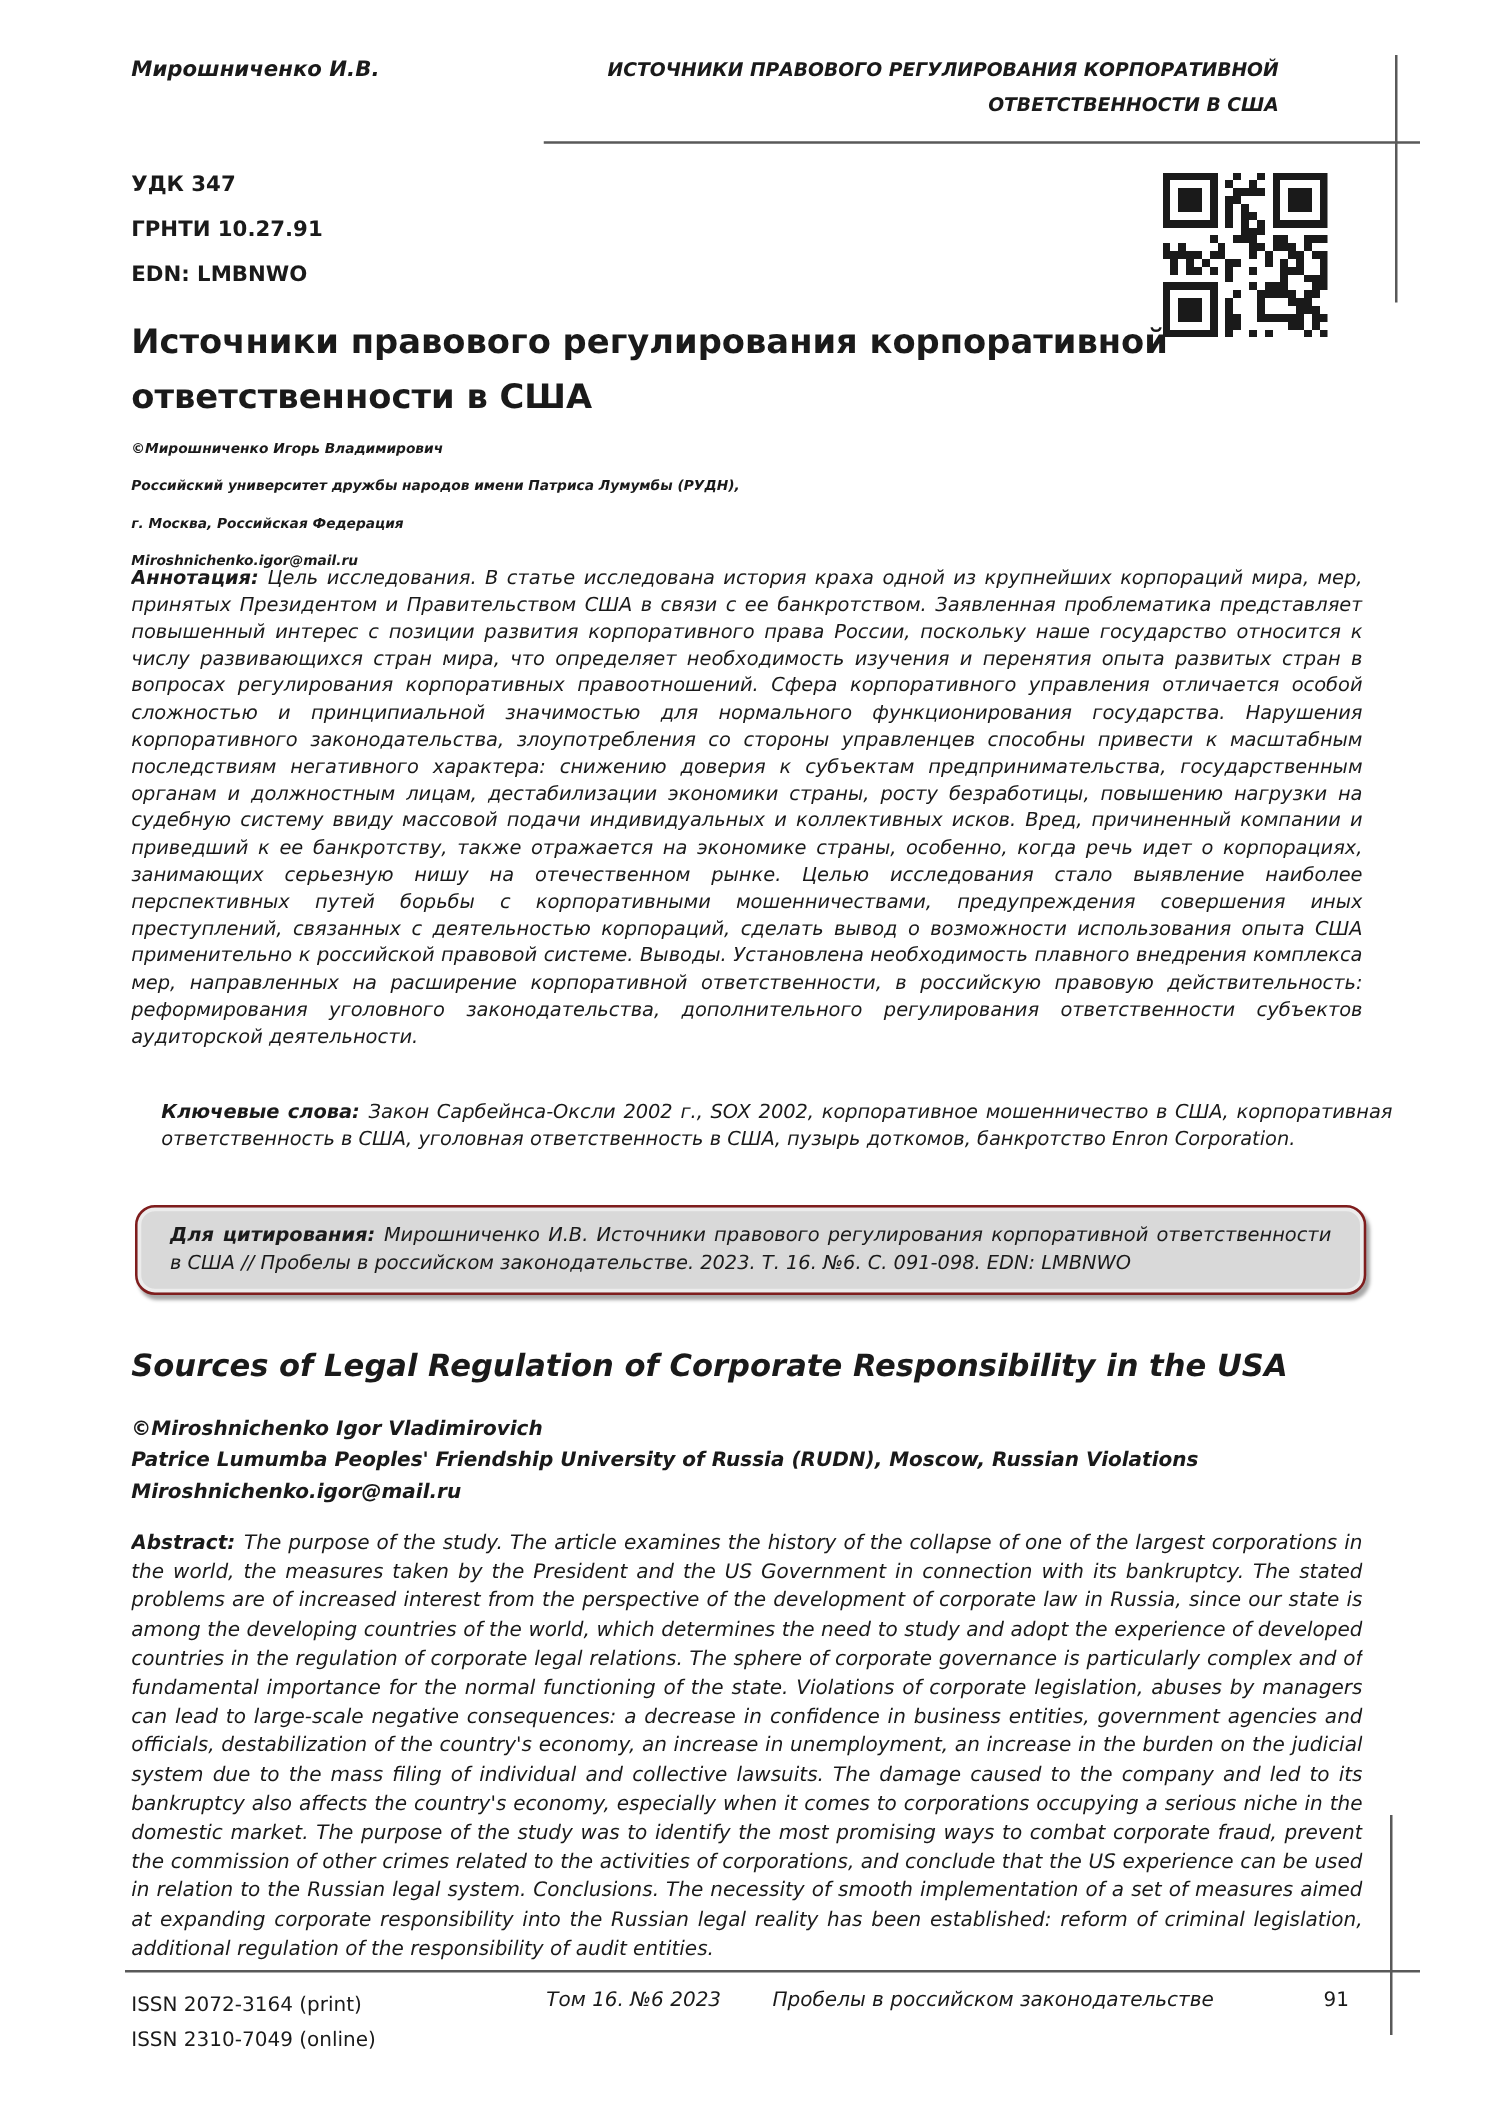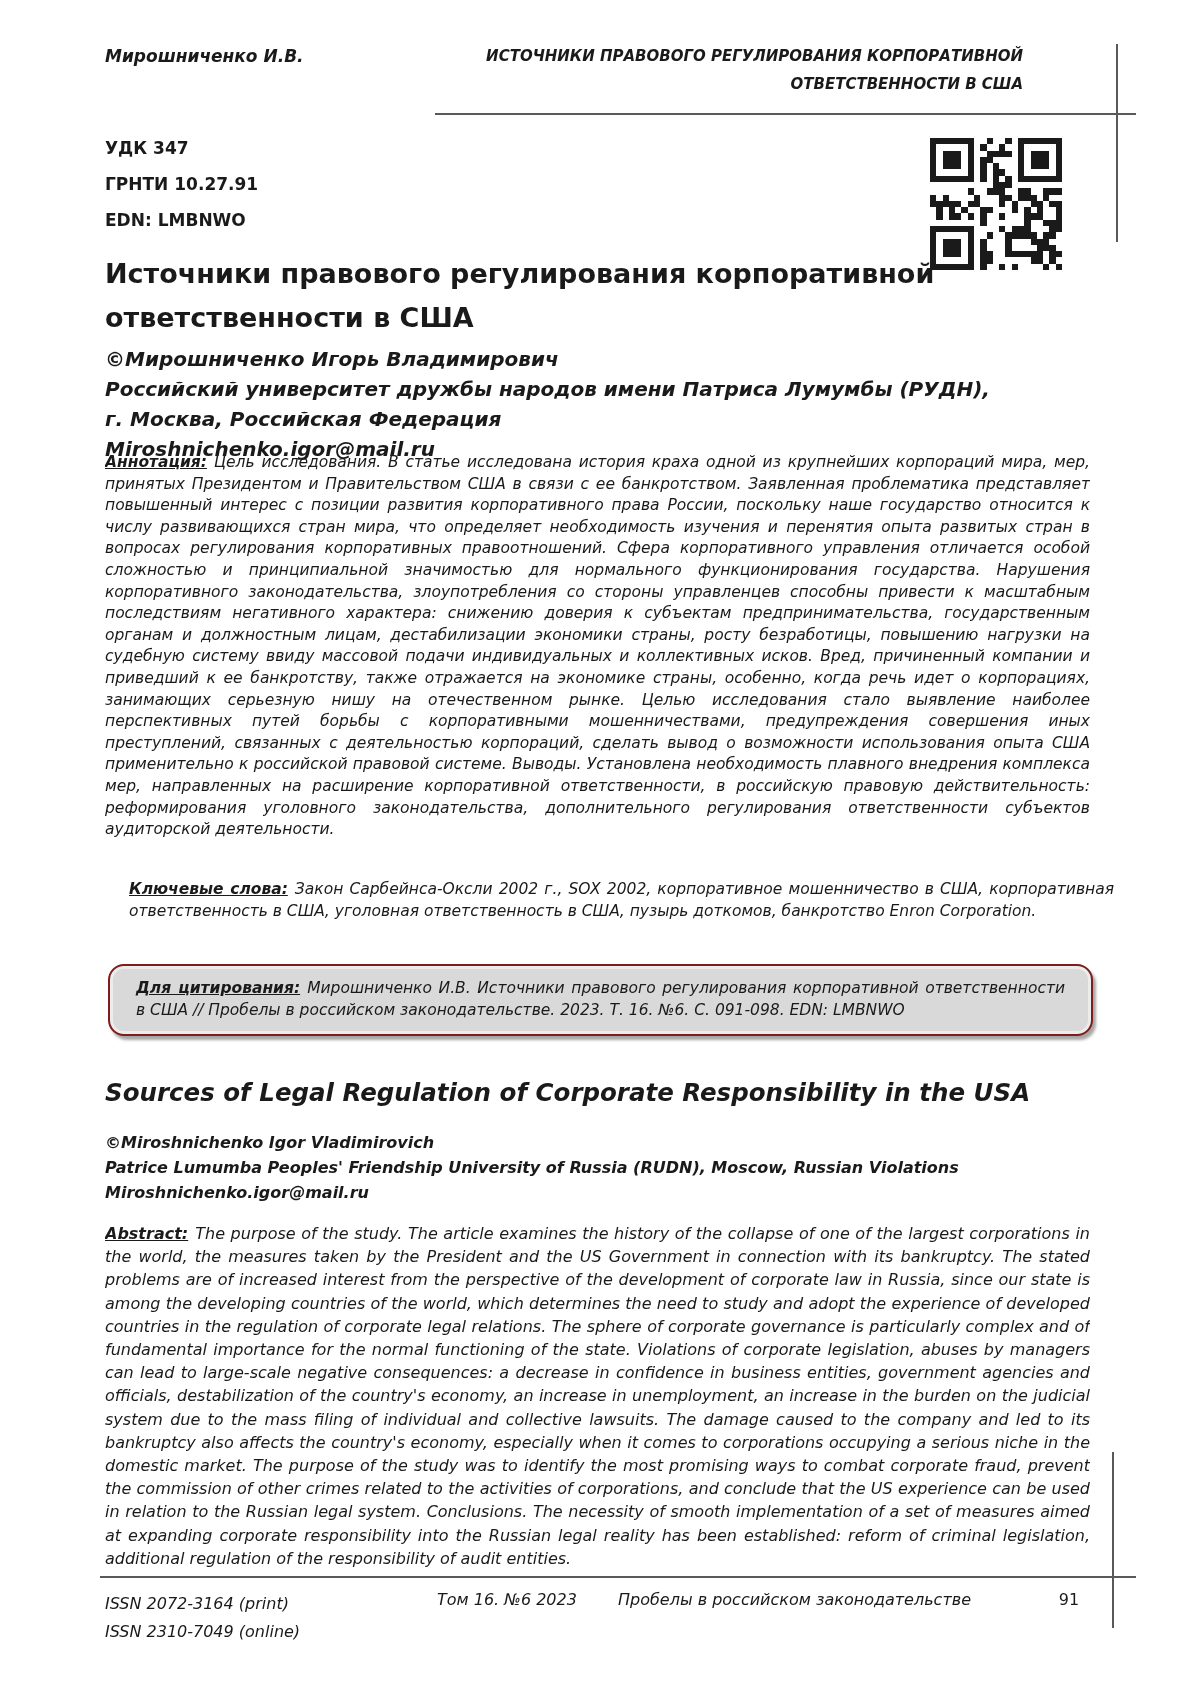--- a/index.html
+++ b/index.html
@@ -1,43 +1,43 @@
 <!DOCTYPE html>
 <html><head>
 <meta charset="utf-8">
 <style>
   html,body{margin:0;padding:0;background:#ffffff;}
   .page{position:relative;width:1136px;height:1697px;background:#ffffff;
         font-family:"DejaVu Sans",sans-serif;color:#1a1a1a;overflow:hidden;}
   .abs{position:absolute;}
   .just{text-align:justify;}
-  .lead{font-weight:bold;font-style:italic;margin-right:7px;text-decoration:underline;}
+  .lead{font-weight:bold;font-style:italic;margin-right:7px;}
   .hrule{position:absolute;height:2px;background:#595959;}
   .vrule{position:absolute;width:2px;background:#595959;}
 
   .header-left{left:105px;top:46px;font-size:17px;font-weight:bold;font-style:italic;}
   .header-right{right:113px;top:42px;width:640px;text-align:right;
                 font-size:15px;font-weight:bold;font-style:italic;line-height:28px;}
   .meta{left:105px;top:130px;font-size:17px;font-weight:bold;line-height:36px;}
   .qr{left:930px;top:138px;width:132px;height:132px;}
   .ru-title{left:105px;top:252px;font-size:27px;font-weight:bold;line-height:44px;}
-  .ru-authors{left:105px;top:344px;font-size:20px;font-weight:bold;font-style:italic;line-height:30px;}
+  .ru-authors{left:105px;top:344px;font-size:11px;font-weight:bold;font-style:italic;line-height:30px;}
   .ru-abstract{left:105px;top:452px;width:985px;font-size:15.5px;font-style:italic;
                line-height:21.6px;height:420px;overflow:hidden;}
   .ru-keywords{left:105px;top:878px;width:985px;font-size:15.5px;font-style:italic;
                line-height:22px;height:72px;overflow:hidden;margin-left:24px;}
   .cite-box{left:108px;top:964px;width:985px;box-sizing:border-box;background:#d9d9d9;
             border:2px solid #7f1d1d;border-radius:16px;padding:11px 26px 13px 26px;
             box-shadow:inset 0 0 0 3px #ececec, 3px 4px 3px rgba(0,0,0,0.35);}
   .cite-text{font-size:15.5px;font-style:italic;line-height:22px;text-align:justify;}
   .en-title{left:105px;top:1078px;font-size:24.5px;font-weight:bold;font-style:italic;}
   .en-authors{left:105px;top:1130px;font-size:16px;font-weight:bold;font-style:italic;line-height:25px;}
   .en-abstract{left:105px;top:1222px;width:985px;font-size:16px;font-style:italic;
                line-height:23.2px;height:346px;overflow:hidden;}
-  .footer-issn{left:105px;top:1590px;font-size:16px;font-style:italic;line-height:28px;}
+  .footer-issn{left:105px;top:1590px;font-size:16px;line-height:28px;}
   .footer-volume{left:437px;top:1590px;font-size:16px;font-style:italic;}
   .footer-journal{right:165px;top:1590px;font-size:16px;font-style:italic;text-align:center;}
   .footer-page{left:1046px;top:1590px;width:46px;text-align:center;font-size:16px;}
 </style>
 </head>
 <body>
 
 <div class="page">
 
   <div class="abs header-left">Мирошниченко И.В.</div>

